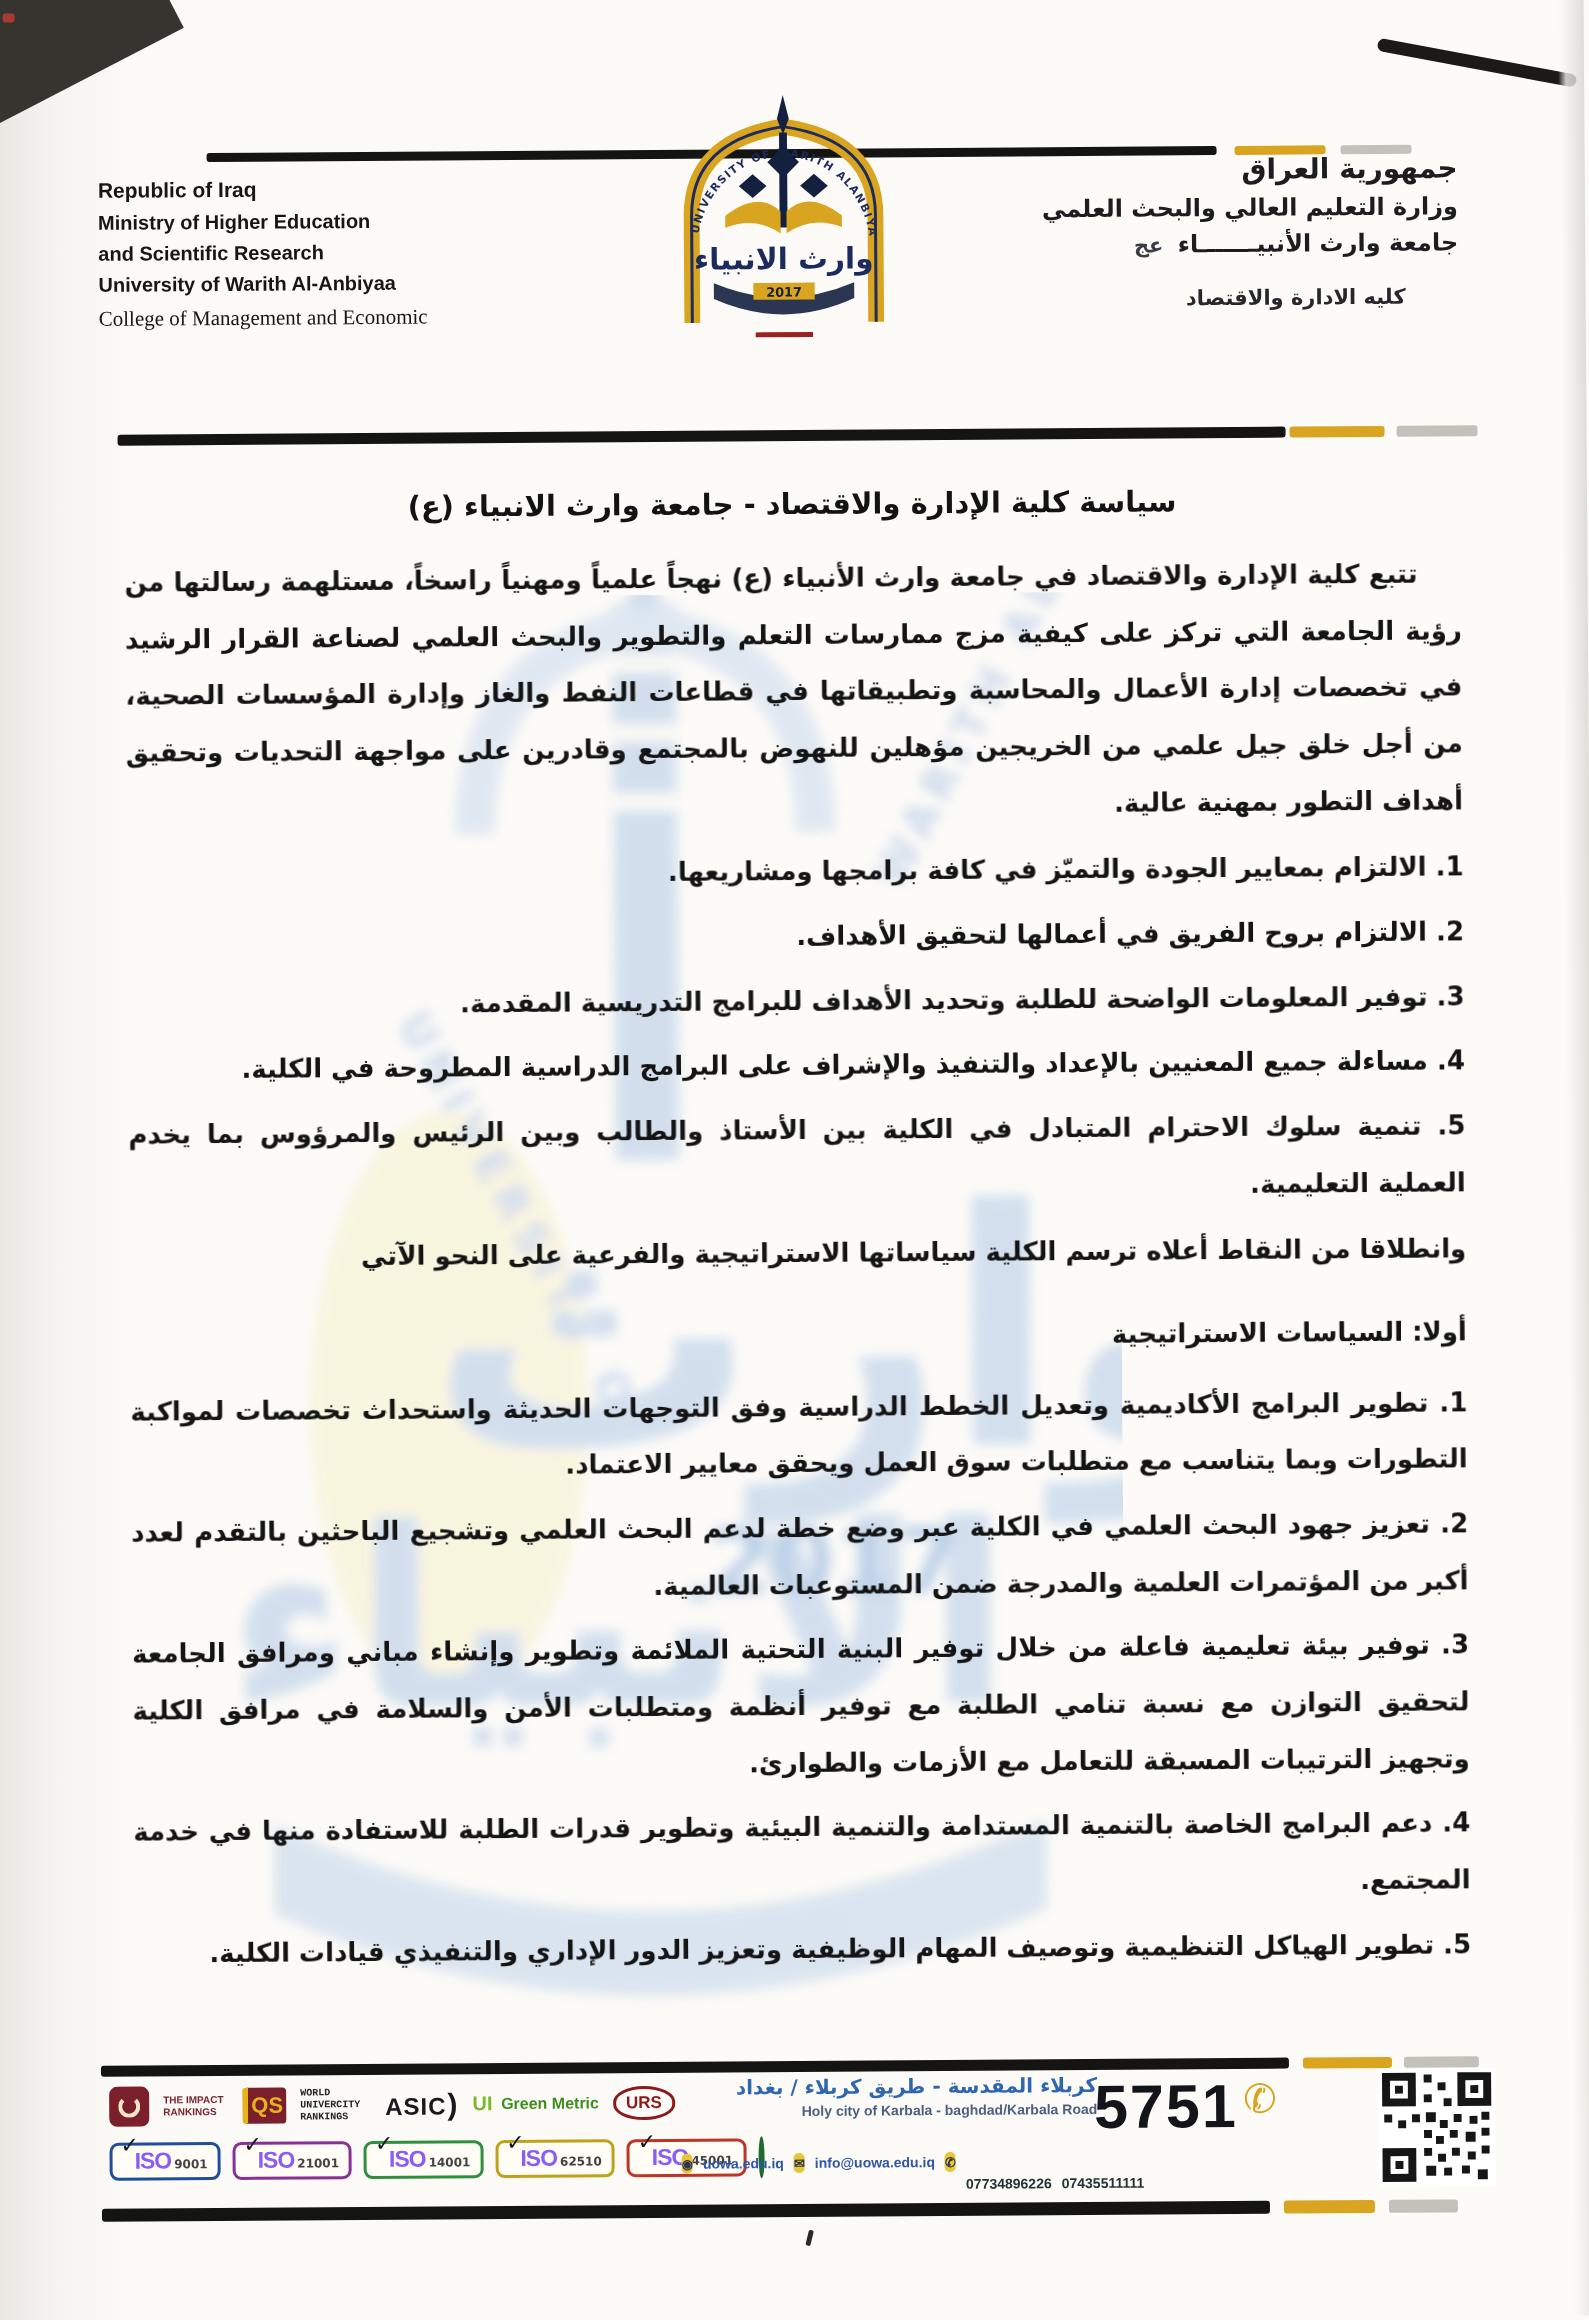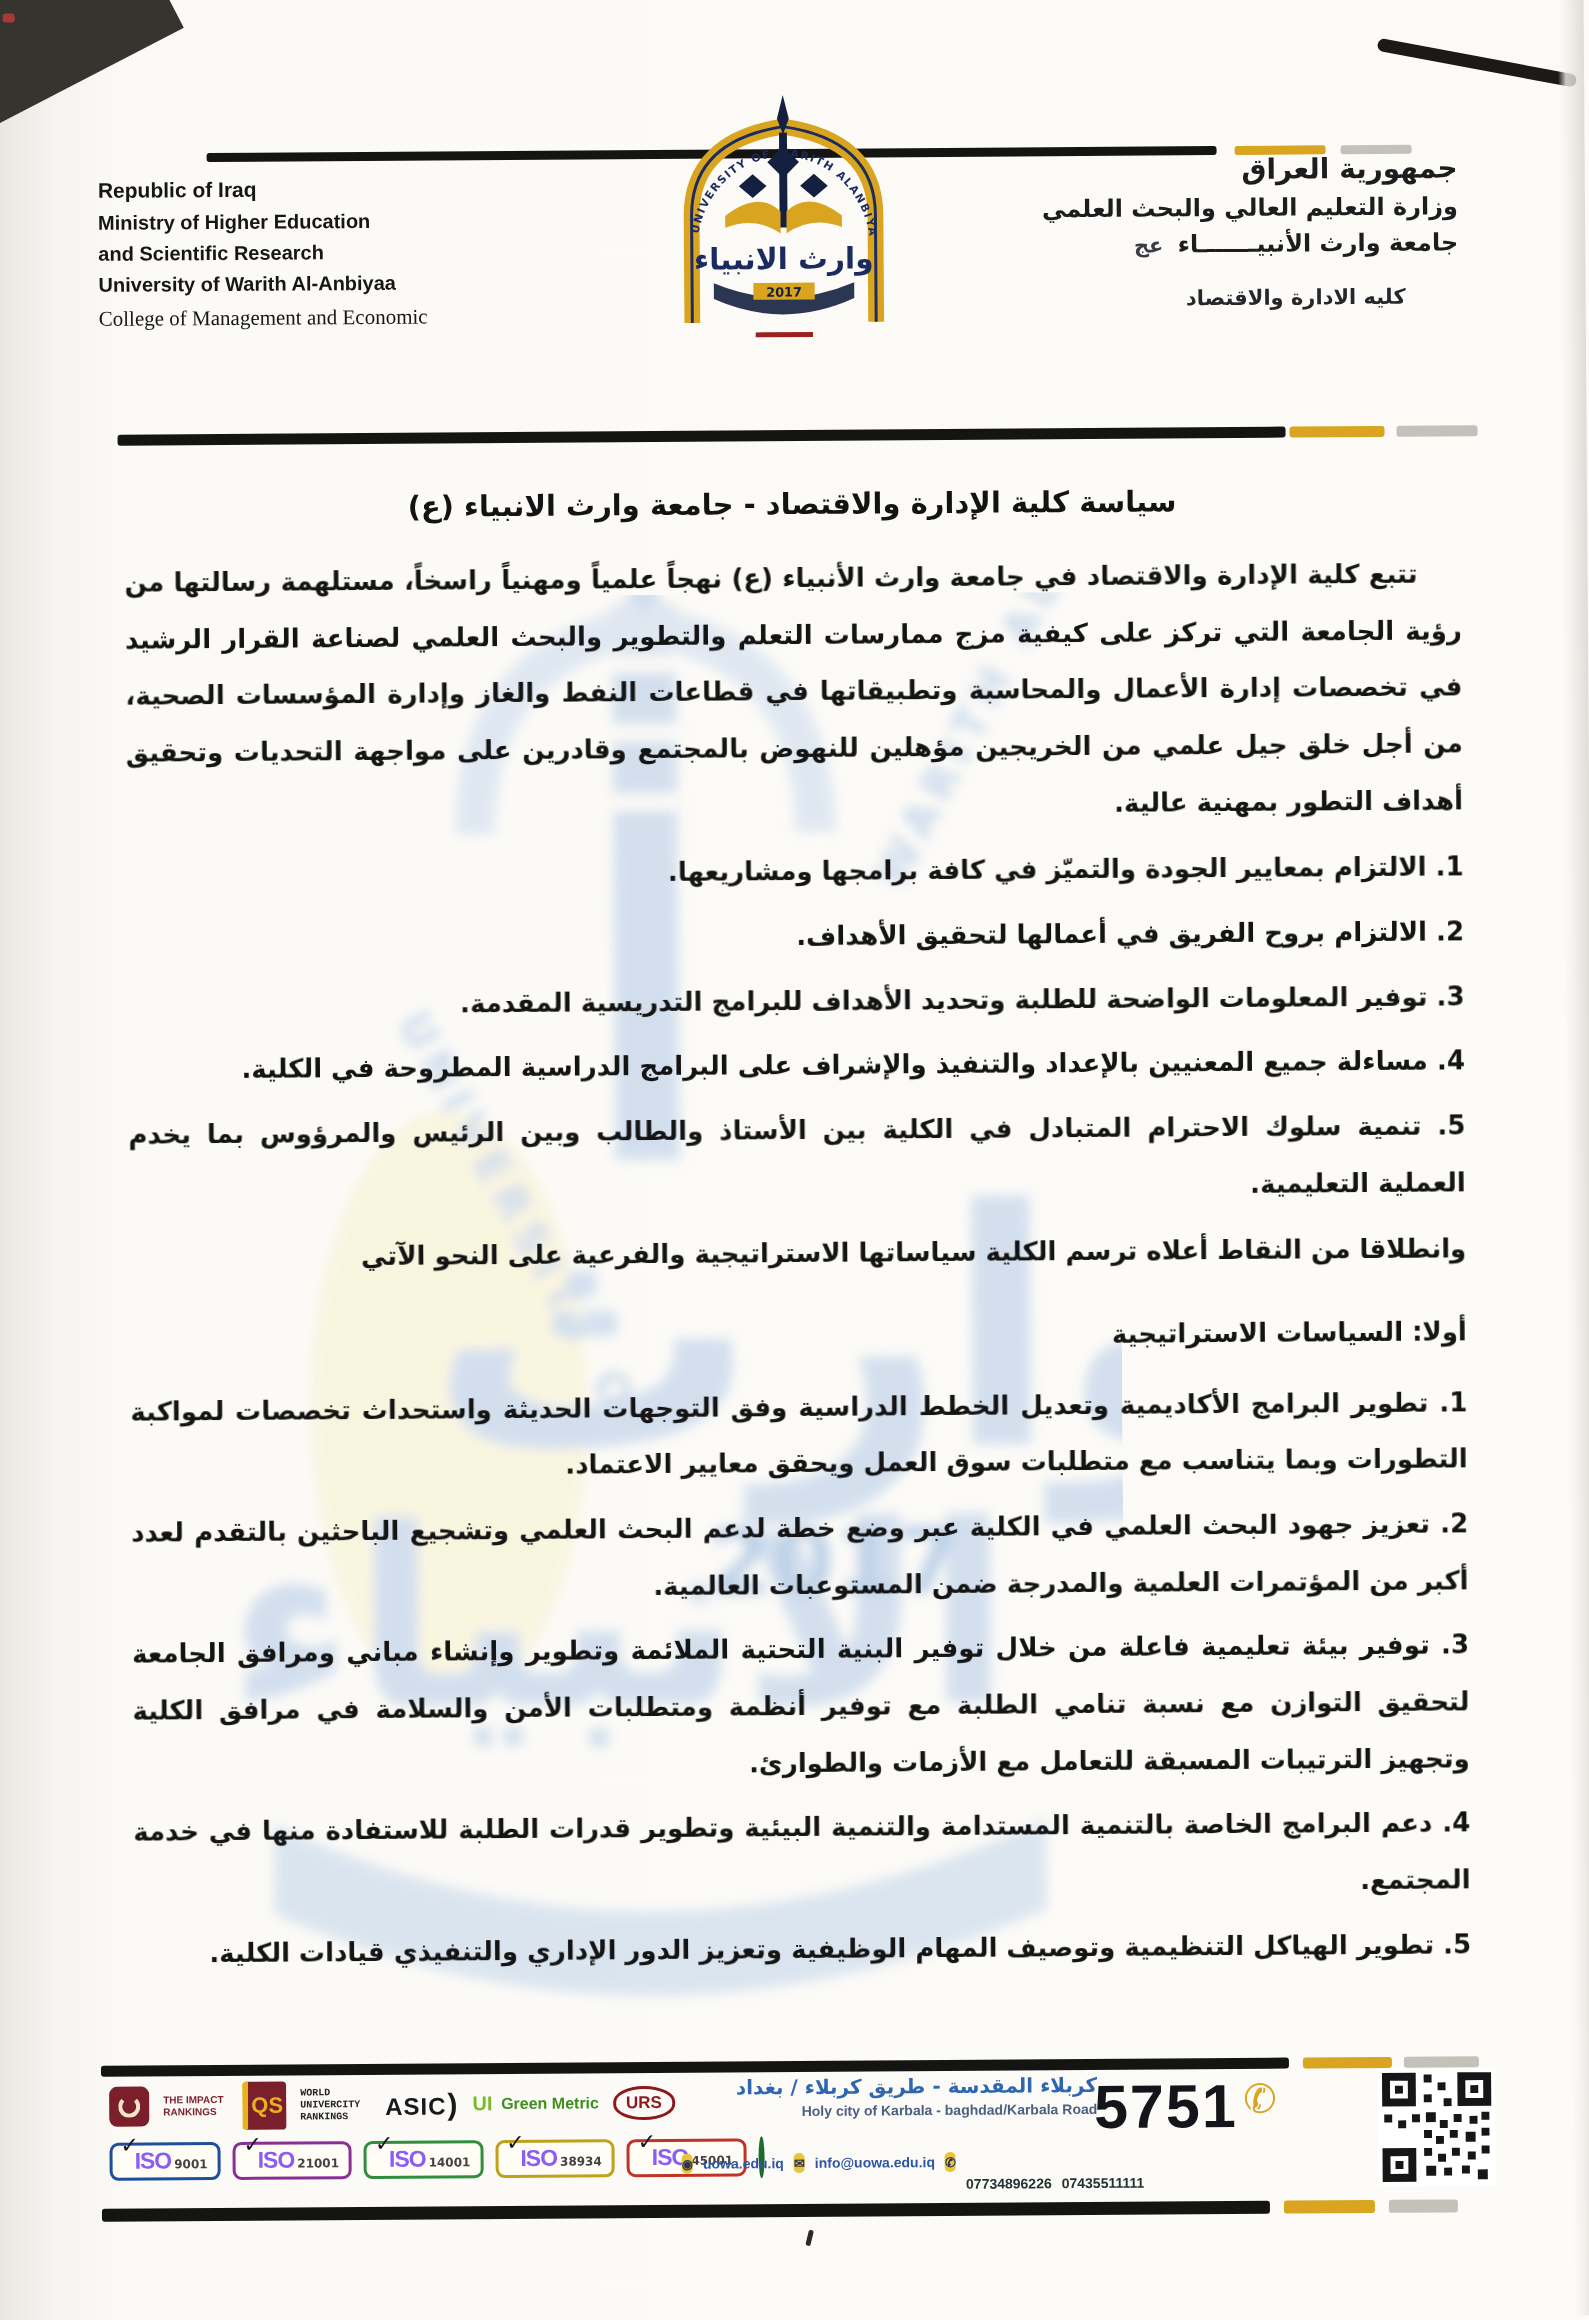--- a/index.html
+++ b/index.html
@@ -90,21 +90,21 @@
   .watermark { position:absolute; top:594px; left:149px; width:970px; height:1465px;
     pointer-events:none; opacity:.9; }
 
   
   .footer-body { position:absolute; top:2073px; left:95px; width:1400px; height:127px; }
   .rank-col { position:absolute; top:0; left:6px; width:653px; }
   .rank-row { display:flex; align-items:center; gap:14px; height:57px; }
   .impact-mark { width:40px; height:40px; background:#7a1f2b; border-radius:8px; position:relative; flex:0 0 auto; }
   .impact-mark::after { content:""; position:absolute; inset:9px; border:4px solid #f3e7c8; border-radius:50%; border-top-color:transparent; }
   .mini-text { font-family:"Liberation Sans", sans-serif; font-weight:bold; color:#7a1f2b; font-size:10px; line-height:1.15; width:65px; }
-  .qs-mark { width:44px; height:48px; background:#7a1f2b; border-radius:4px; color:#e8b21e;
+  .qs-mark { width:44px; height:36px; background:#7a1f2b; border-radius:4px; color:#e8b21e;
     font-weight:bold; font-size:22px; display:flex; align-items:center; justify-content:center;
     border-left:6px solid #e8b21e; flex:0 0 auto; font-family:"Liberation Sans", sans-serif;}
   .wur-text { font-family:Liberation Mono, monospace; font-weight:bold; color:#232323; font-size:10px; line-height:1.2; width:71px; }
   .asic { font-family:"Liberation Sans", sans-serif; font-weight:bold; font-size:24px; color:#18181d; letter-spacing:1px; }
   .asic::after { content:")"; font-size:30px; font-weight:bold; margin-left:1px; }
   .green-ui { font-family:"Liberation Sans", sans-serif; font-weight:bold; font-size:20px; color:#7cb928; }
   .green-ui .gm { display:inline-block; font-size:16px; color:#3f8f1f; line-height:1.05; vertical-align:middle; margin-left:3px; }
   .urs { font-family:"Liberation Sans", sans-serif; font-weight:bold; color:#8c1a1d; font-size:17px;
     border:3px solid #8c1a1d; border-radius:50%/46%; padding:4px 10px; }
   .iso-row { display:flex; align-items:center; gap:12px; margin-top:6px; }
@@ -293,21 +293,21 @@
               <span class="iso-num">21001</span>
           </span>
           <span class="iso-badge iso-3" data-name="iso-14001-badge">
             <span class="check" data-name="check-icon">✓</span>
             <span class="iso-word">ISO</span>
               <span class="iso-num">14001</span>
           </span>
           <span class="iso-badge iso-4" data-name="iso-50001-badge">
             <span class="check" data-name="check-icon">✓</span>
             <span class="iso-word">ISO</span>
-              <span class="iso-num">38934</span>
+              <span class="iso-num">62510</span>
           </span>
           <span class="iso-badge iso-5" data-name="iso-45001-badge">
             <span class="check" data-name="check-icon">✓</span>
             <span class="iso-word">ISO</span>
               <span class="iso-num">45001</span>
           </span>
           <span class="green-seal" data-name="green-seal-icon"></span>
         </div>
       </div>
 

